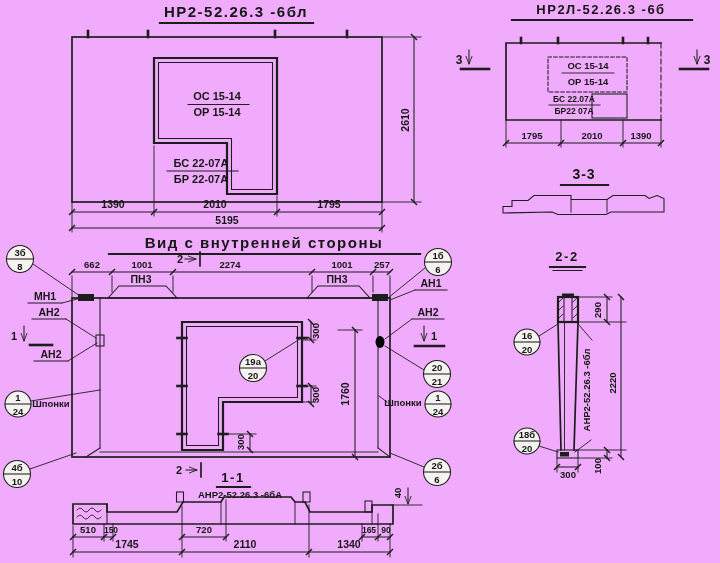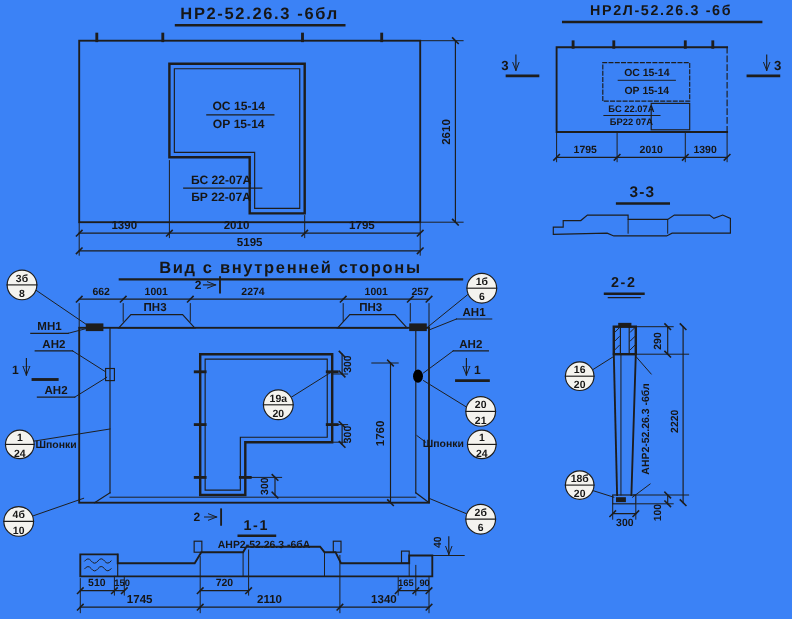--- a/index.html
+++ b/index.html
@@ -1,16 +1,16 @@
 <!DOCTYPE html>
 <html><head>
 <meta charset="utf-8">
 <style>
   html,body{margin:0;padding:0;background:#e8e7e3;}
-  #sheet{width:720px;height:563px;background:#3b82f6;position:relative;overflow:hidden;}
+  #sheet{width:720px;height:563px;background:#f0abfc;position:relative;overflow:hidden;}
   svg{display:block;}
   svg line, svg path, svg rect, svg circle, svg polygon, svg polyline{stroke:#1d1d1d;fill:none;stroke-linecap:square;}
   .thick{stroke-width:2.2;}
   .med{stroke-width:1.7;}
   .thin{stroke-width:1.05;}
   .hair{stroke-width:.9;}
   .bar{stroke-width:2.6;}
   .dash{stroke-dasharray:5 3;}
   .dash2{stroke-dasharray:3.5 2.2;}
   .ink{fill:#1d1d1d;stroke:none;}

